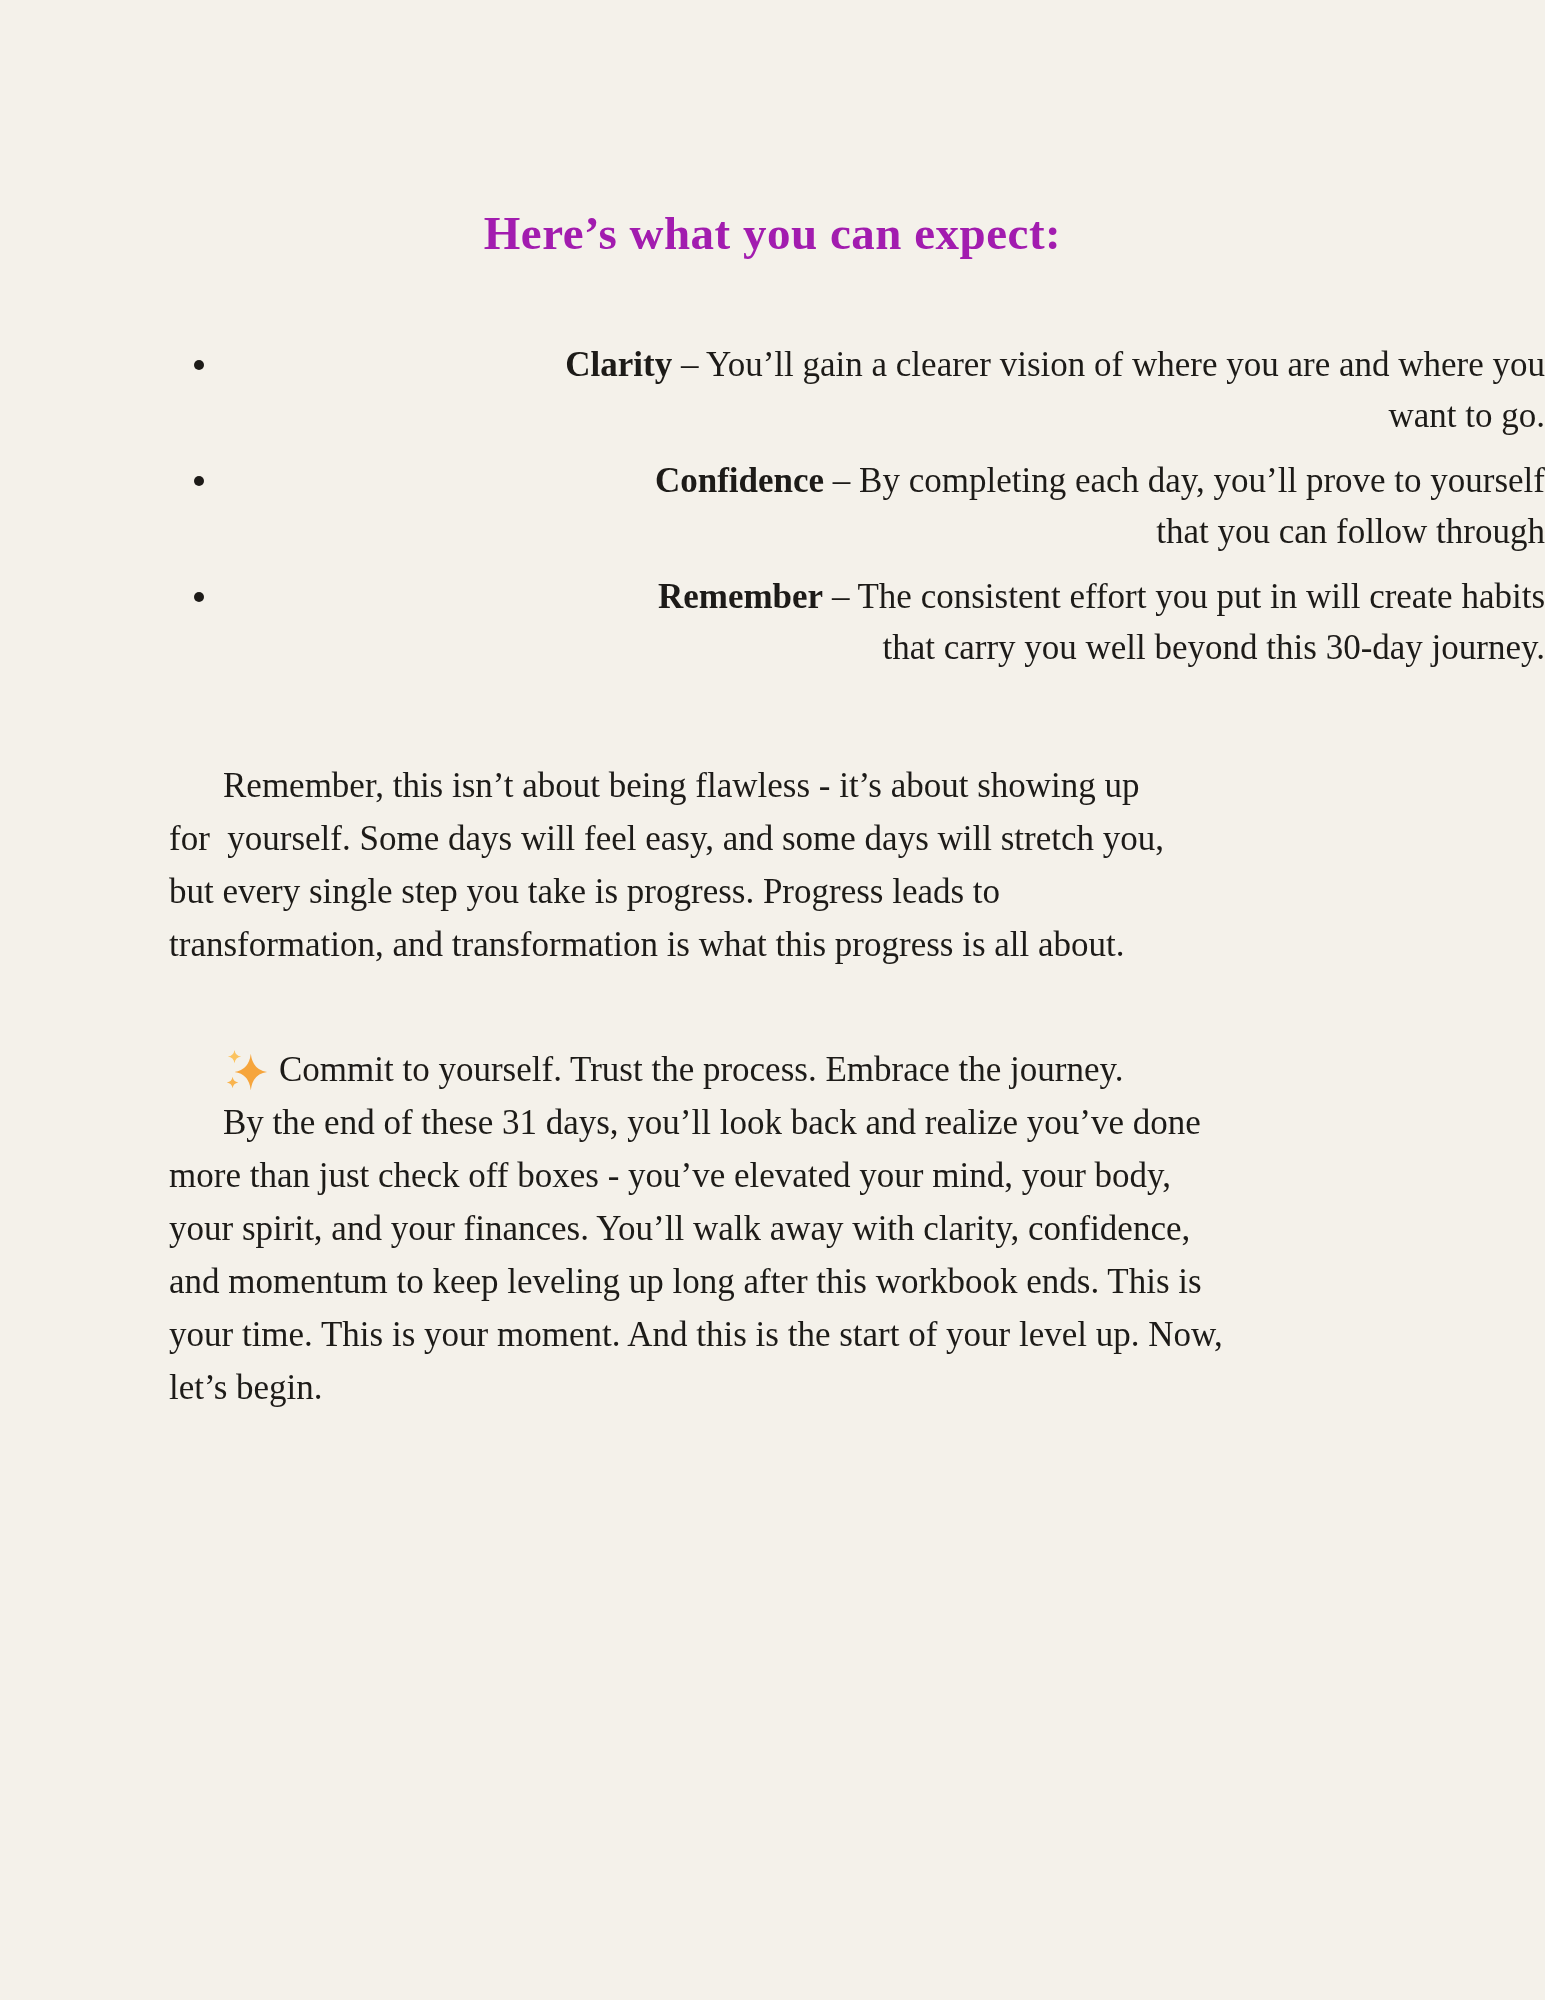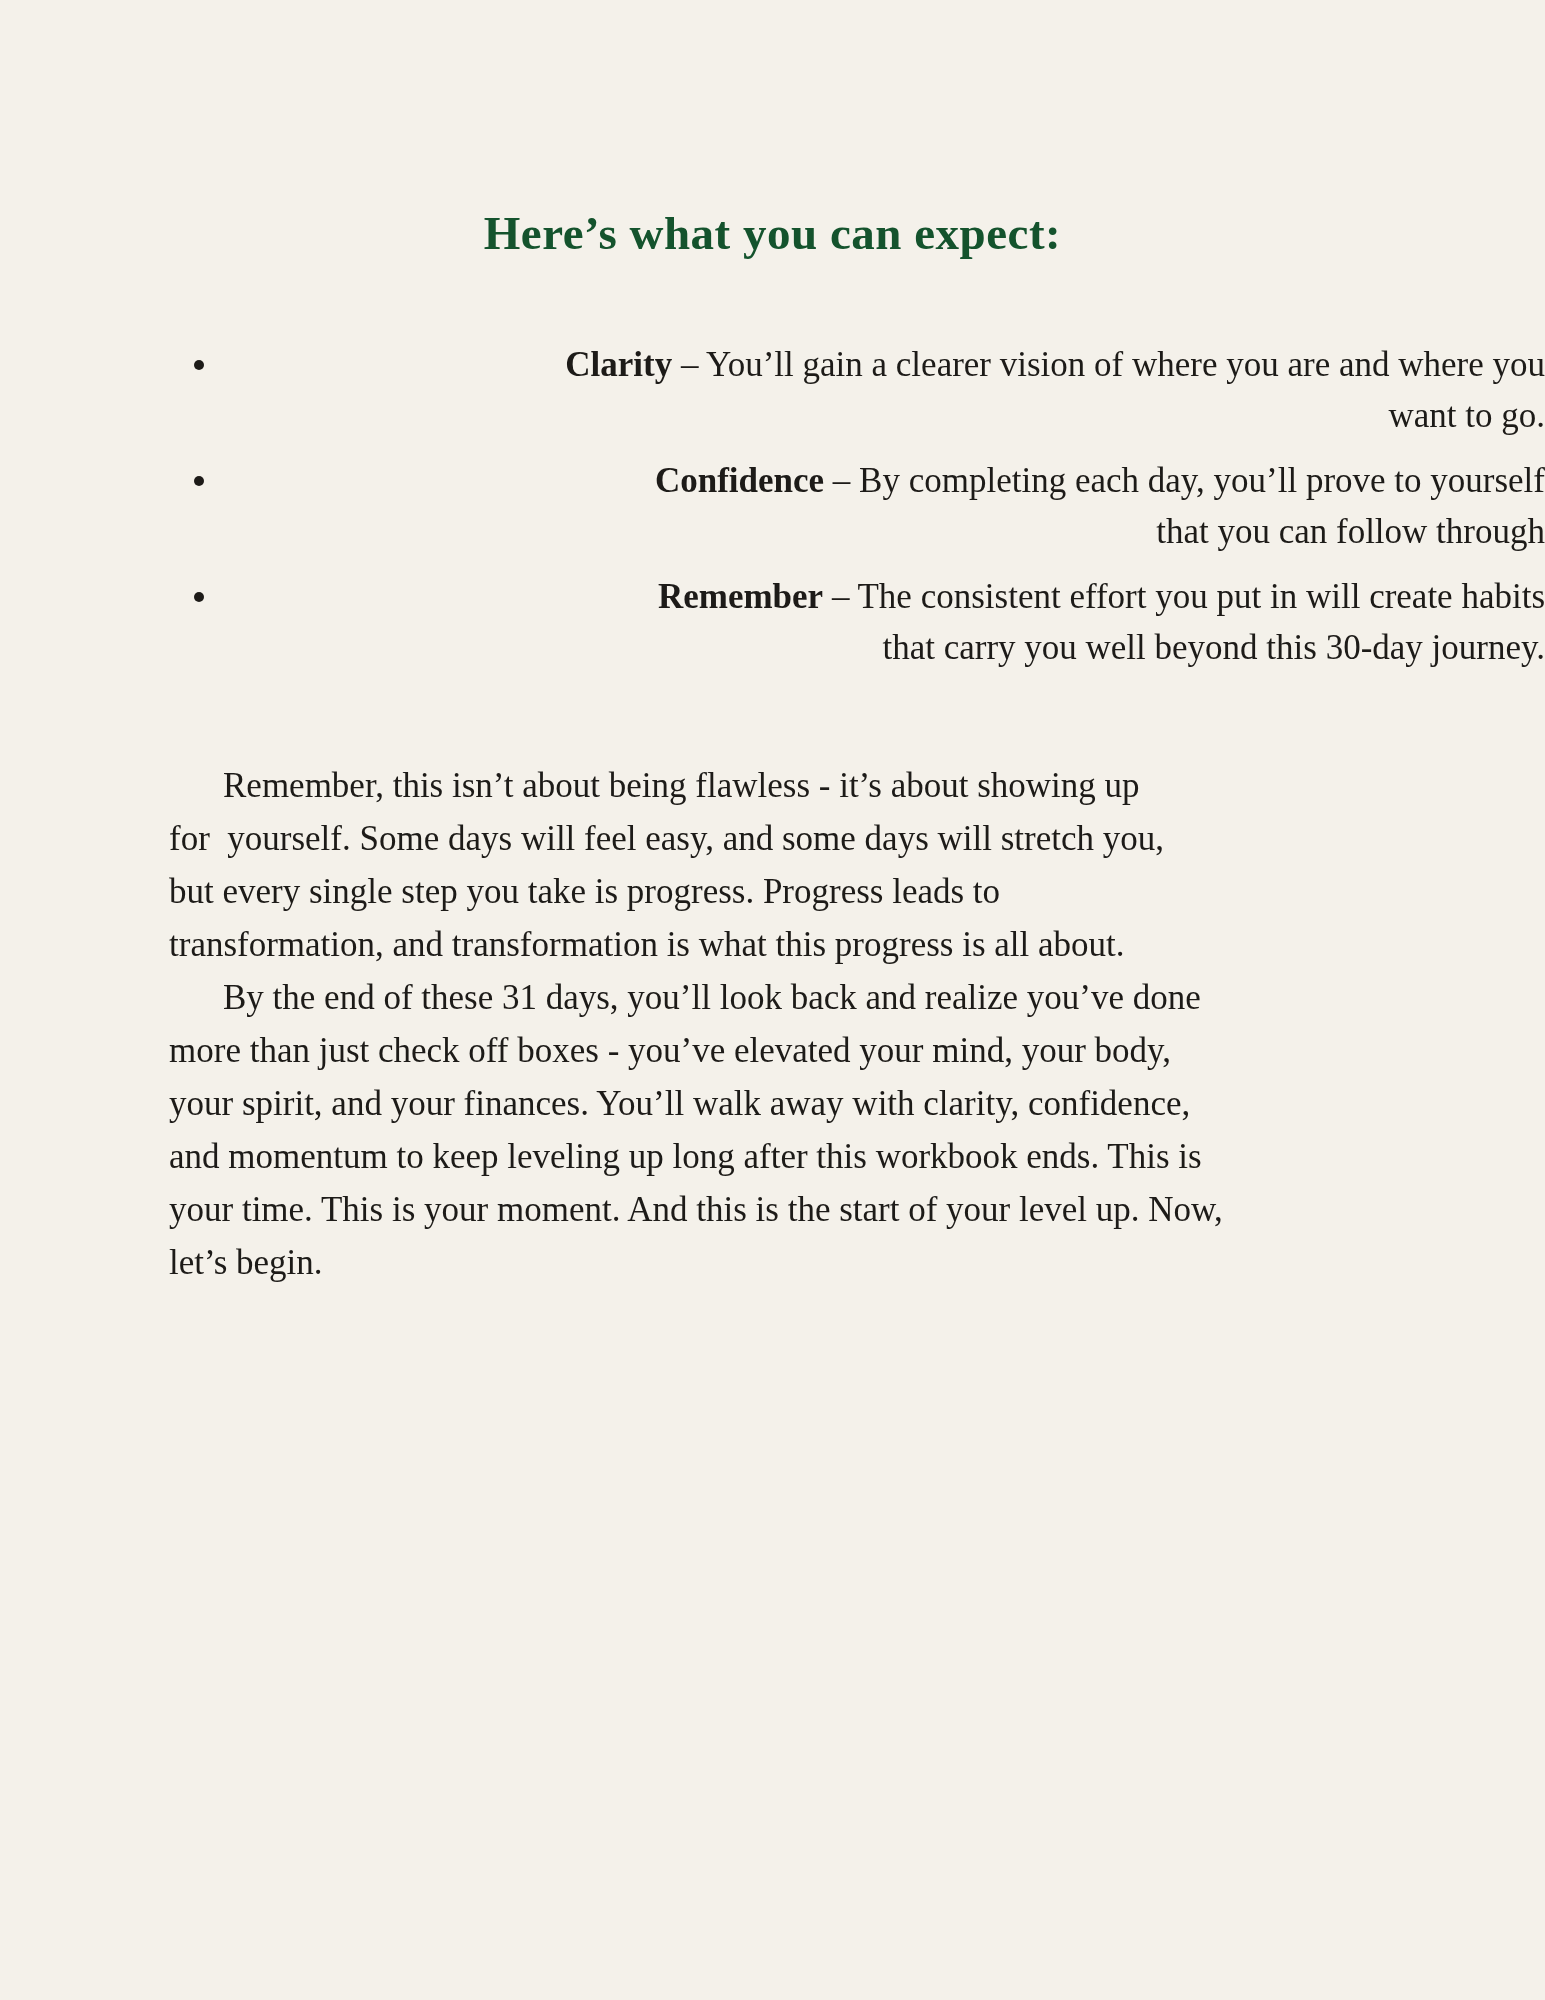--- a/index.html
+++ b/index.html
@@ -20,21 +20,21 @@
     height: 2000px;
     box-sizing: border-box;
   }
   h1.page-title {
     margin: 205px 0 0 0;
     text-align: center;
     font-size: 47px;
     font-weight: 700;
     letter-spacing: 0.5px;
     line-height: 1.2;
-    color: #14532d;
+    color: #a21caf;
   }
   ul.expect-list {
     list-style: none;
     margin: 78px 0 0 0;
     padding: 0 0 0 194px;
   }
   ul.expect-list li {
     position: relative;
     margin: 0 0 14px 0;
     font-size: 35px;
@@ -108,20 +108,28 @@
     </li>
   </ul>
 
   <p class="para para-remember">
     <span class="pline indent">Remember, this isn’t about being flawless - it’s about showing up</span>
     <span class="pline">for  yourself. Some days will feel easy, and some days will stretch you,</span>
     <span class="pline">but every single step you take is progress. Progress leads to</span>
     <span class="pline">transformation, and transformation is what this progress is all about.</span>
   </p>
 
+  <div class="commit-line">
+    <svg width="46" height="46" viewBox="0 0 48 48" aria-hidden="true">
+      <path d="M29 7 Q31 24 46 26 Q31 28 29 45 Q27 28 12 26 Q27 24 29 7 Z" fill="#f6a53c"></path>
+      <path d="M12 3 Q12.9 9.1 19 10 Q12.9 10.9 12 17 Q11.1 10.9 5 10 Q11.1 9.1 12 3 Z" fill="#fbc35f"></path>
+      <path d="M10 31 Q10.8 36.2 16 37 Q10.8 37.8 10 43 Q9.2 37.8 4 37 Q9.2 36.2 10 31 Z" fill="#f9b44e"></path>
+    </svg>
+    <span>Commit to yourself. Trust the process. Embrace the journey.</span>
+  </div>
 
   <p class="para para-conclusion">
     <span class="pline indent">By the end of these 31 days, you’ll look back and realize you’ve done</span>
     <span class="pline">more than just check off boxes - you’ve elevated your mind, your body,</span>
     <span class="pline">your spirit, and your finances. You’ll walk away with clarity, confidence,</span>
     <span class="pline">and momentum to keep leveling up long after this workbook ends. This is</span>
     <span class="pline">your time. This is your moment. And this is the start of your level up. Now,</span>
     <span class="pline">let’s begin.</span>
   </p>
 

